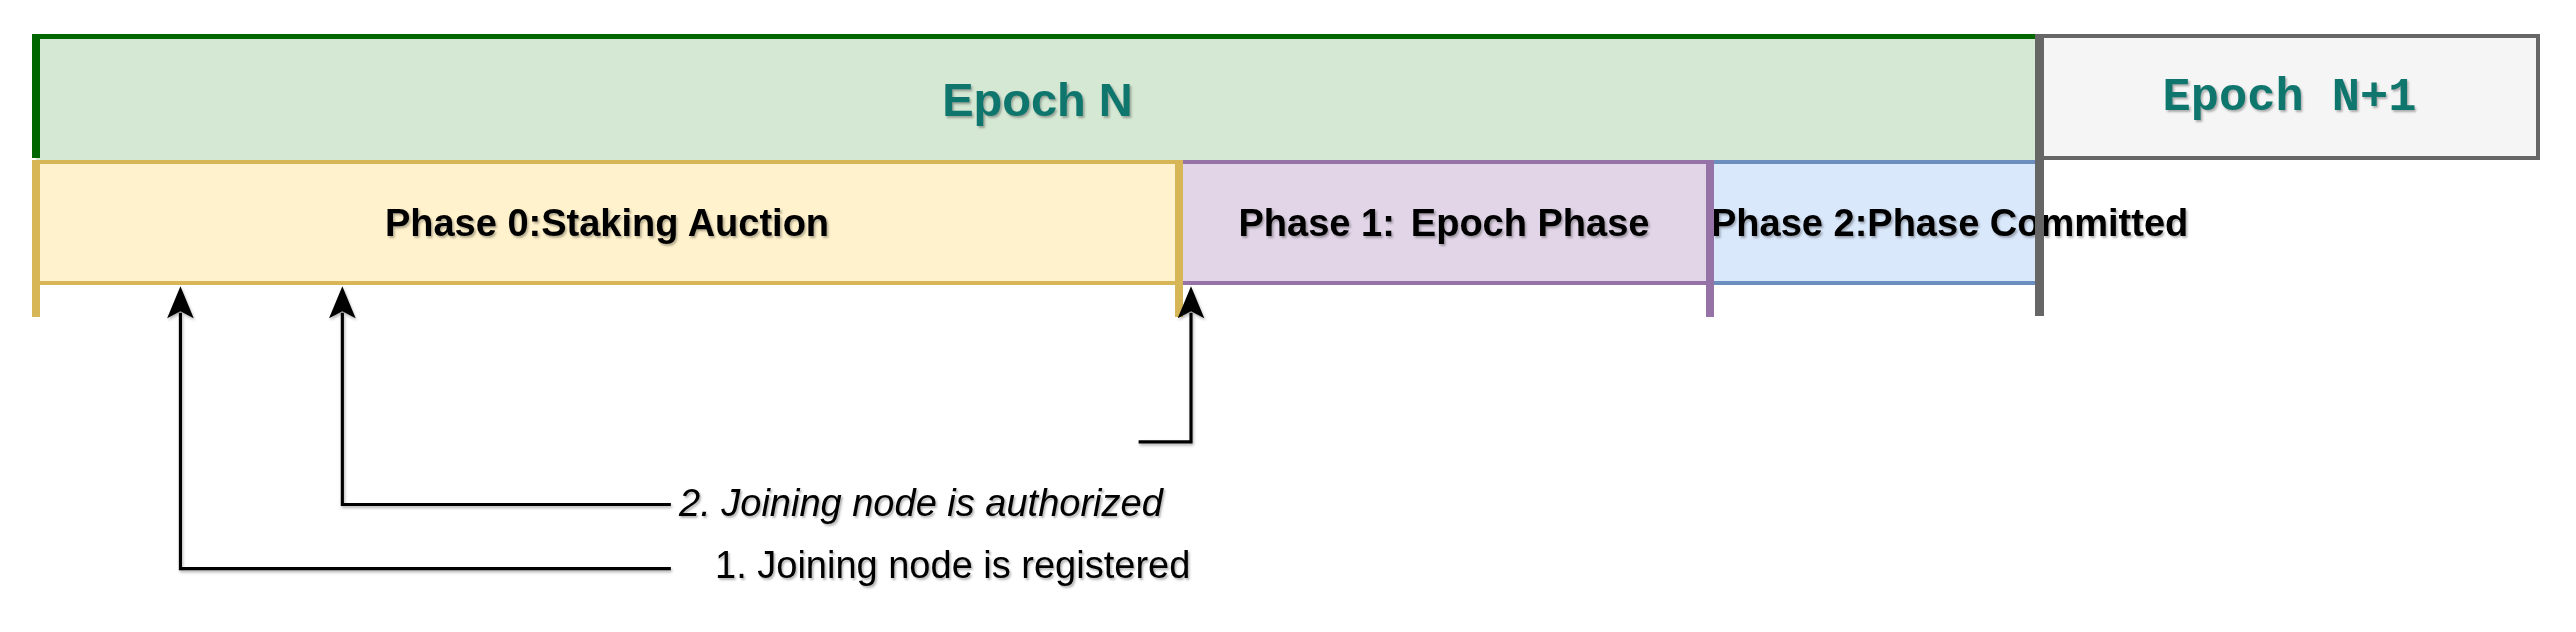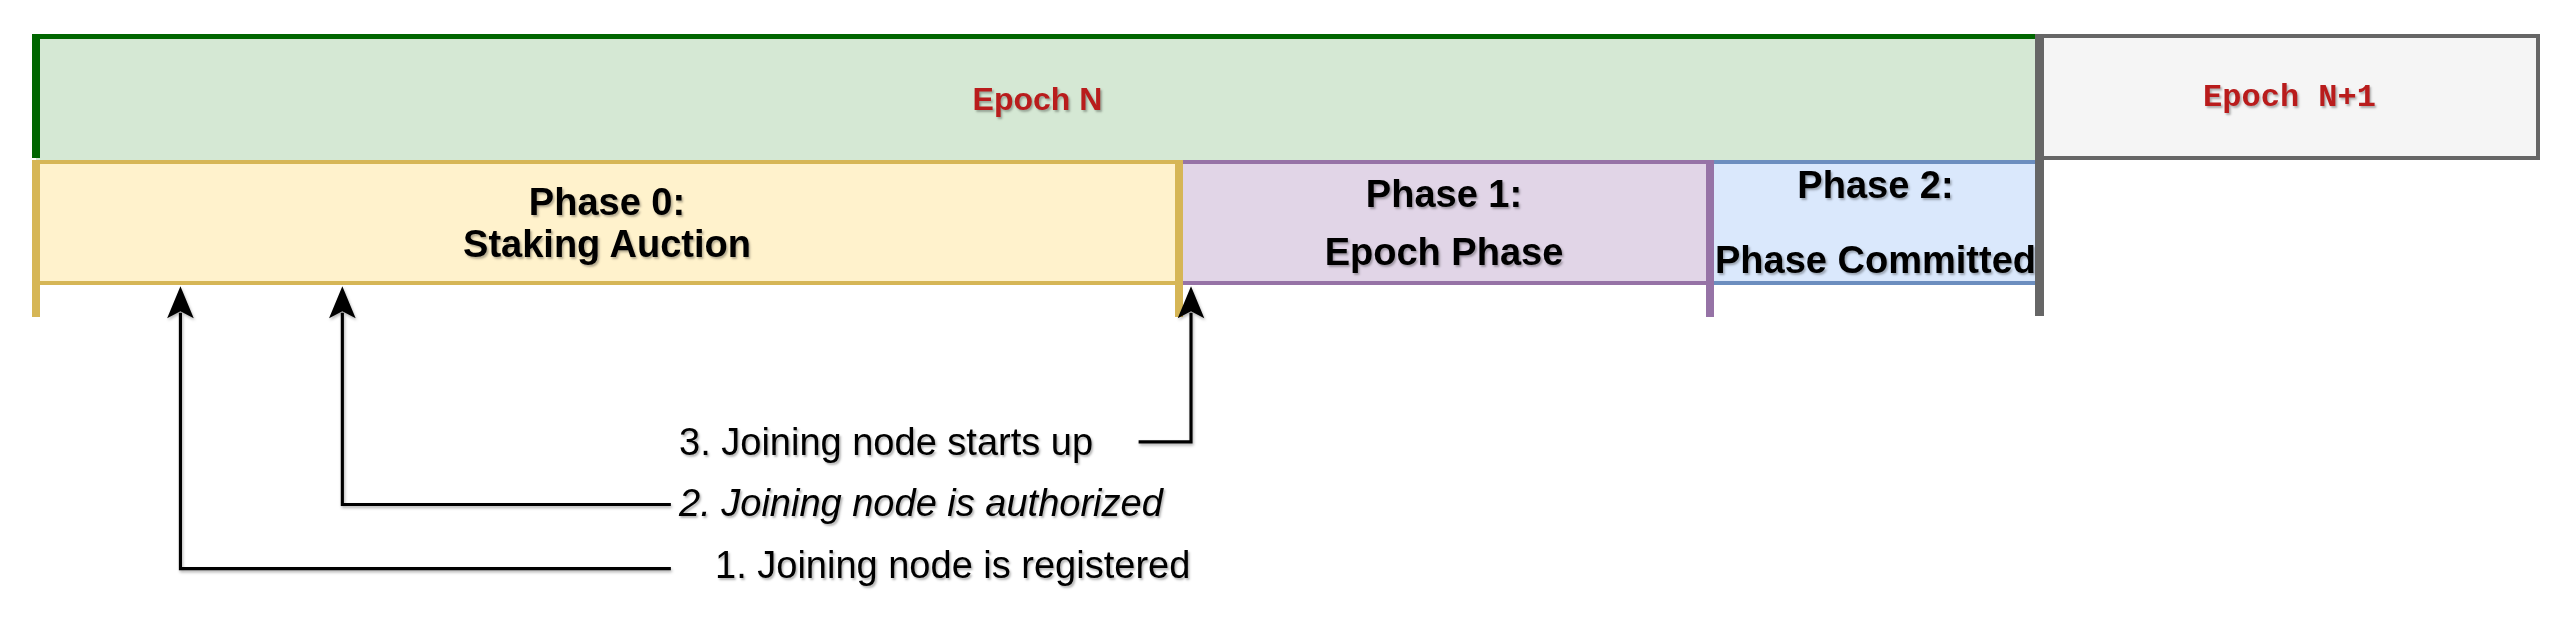--- a/index.html
+++ b/index.html
@@ -7,26 +7,26 @@
        font-family:"Liberation Sans","DejaVu Sans",sans-serif;}
   .canvas{position:absolute;left:0;top:0;width:2576px;height:632px;}
 
   
   .epoch-n{position:absolute;left:36px;top:34px;width:2003px;height:126px;
     background:#d5e8d4;border-top:5.5px solid #006600;box-sizing:border-box;
     display:flex;align-items:center;justify-content:center;}
   .epoch-n1{position:absolute;left:2039px;top:34px;width:501px;height:126px;
     background:#f5f5f5;border:4.7px solid #666666;box-sizing:border-box;
     display:flex;align-items:center;justify-content:center;font-family:Liberation Mono, monospace;}
-  .epoch-label{font-size:32px;font-weight:bold;color:#b91c1c;white-space:nowrap;
+  .epoch-label{font-size:47px;font-weight:bold;color:#0f766e;white-space:nowrap;
     text-shadow:1.6px 2.3px 2.3px rgba(0,0,0,0.30);text-align:center;}
 
   
   .phase{position:absolute;top:160px;height:125px;box-sizing:border-box;
-    display:flex;flex-direction:column;align-items:center;justify-content:center;}
+    display:flex;flex-direction:row;align-items:center;justify-content:center;}
   .phase-0{left:36px;width:1142px;background:#fff2cc;
     border-top:4.7px solid #d6b656;border-bottom:4.7px solid #d6b656;}
   .phase-1{left:1178px;width:532px;background:#e1d5e7;
     border-top:4.7px solid #9673a6;border-bottom:4.7px solid #9673a6;gap:16px;}
   .phase-2{left:1711px;width:329px;background:#dae8fc;
     border-top:4.7px solid #6c8ebf;border-bottom:4.7px solid #6c8ebf;justify-content:space-between;}
   .phase-line{font-size:38px;font-weight:bold;color:#000000;line-height:42px;
     white-space:nowrap;text-shadow:1.6px 2.3px 2.3px rgba(0,0,0,0.30);}
 
   
@@ -94,18 +94,17 @@
       <polyline points="857,645 437,645 437,400"></polyline>
       <polygon points="437,366 420,407 437,398 454,407"></polygon>
     </g>
 
     <g>
       <polyline points="1455,565 1522,565 1522,400"></polyline>
       <polygon points="1522,366 1505,407 1522,398 1539,407"></polygon>
     </g>
   </svg>
 
-  <div class="note note-3">3. Joining node starts up</div>
   <div class="note note-2">2. Joining node is authorized</div>
   <div class="note note-1">1. Joining node is registered</div>
 
 </div>
 
 
 </body></html>

